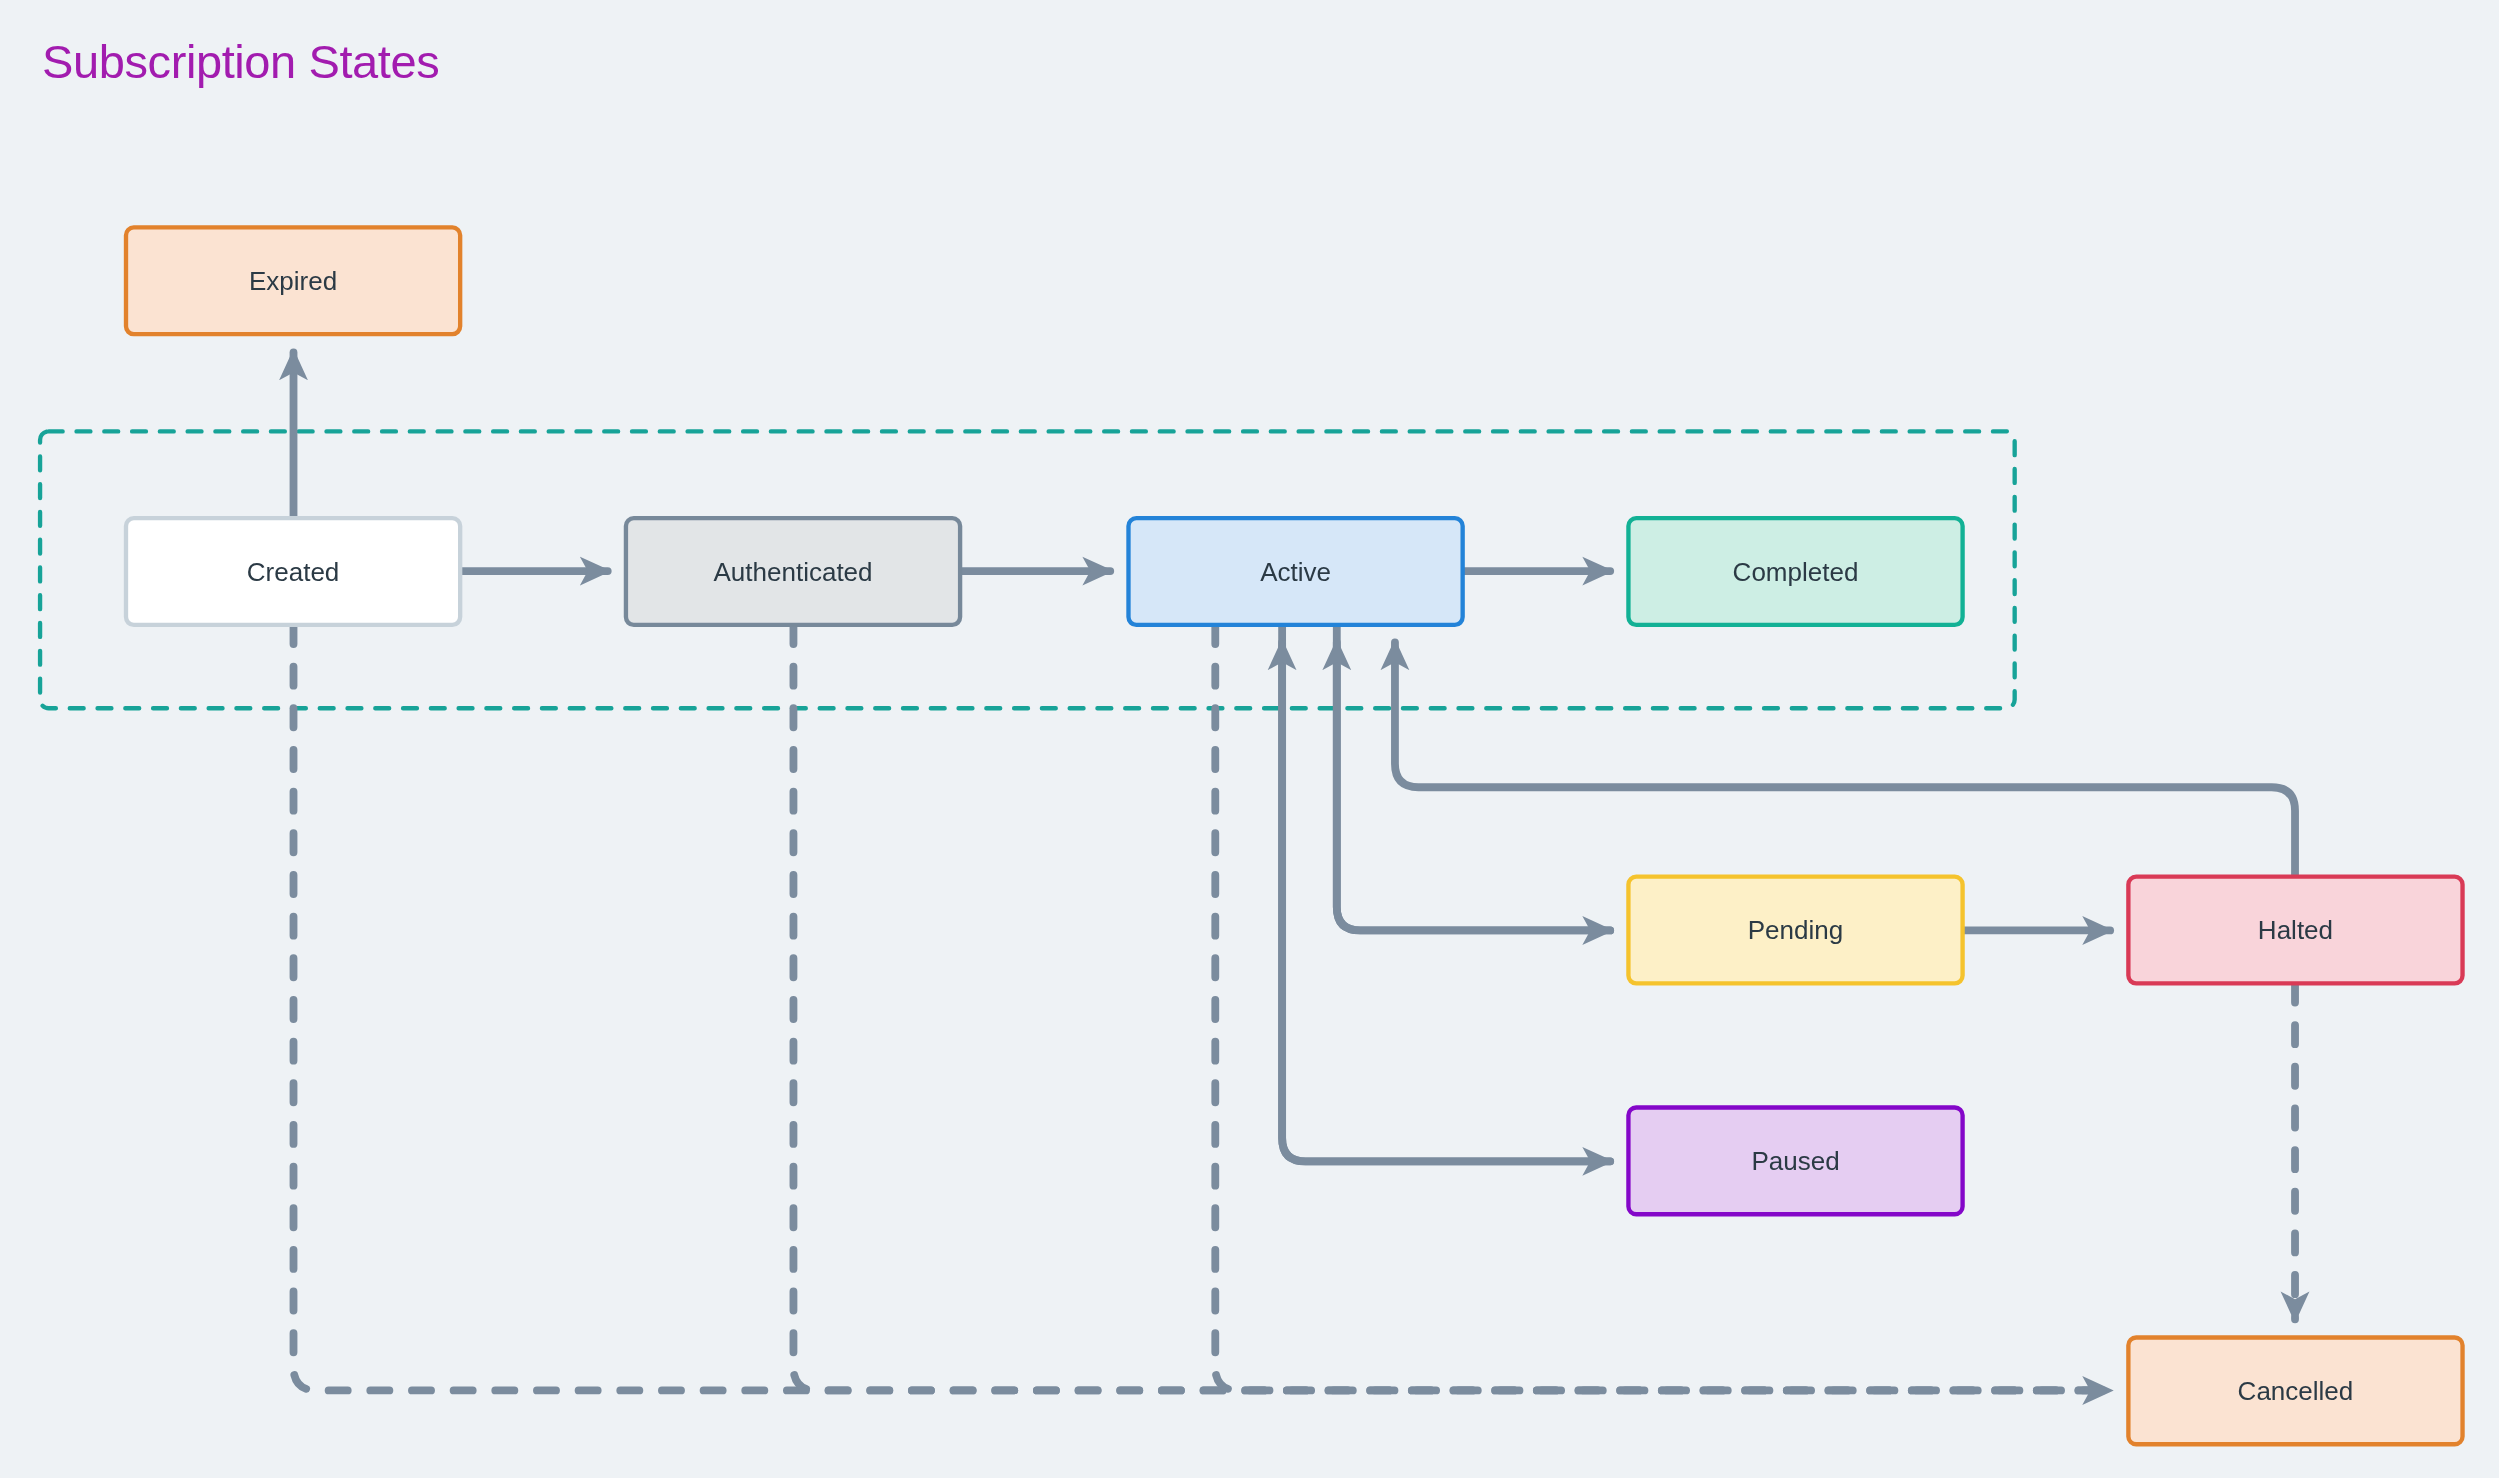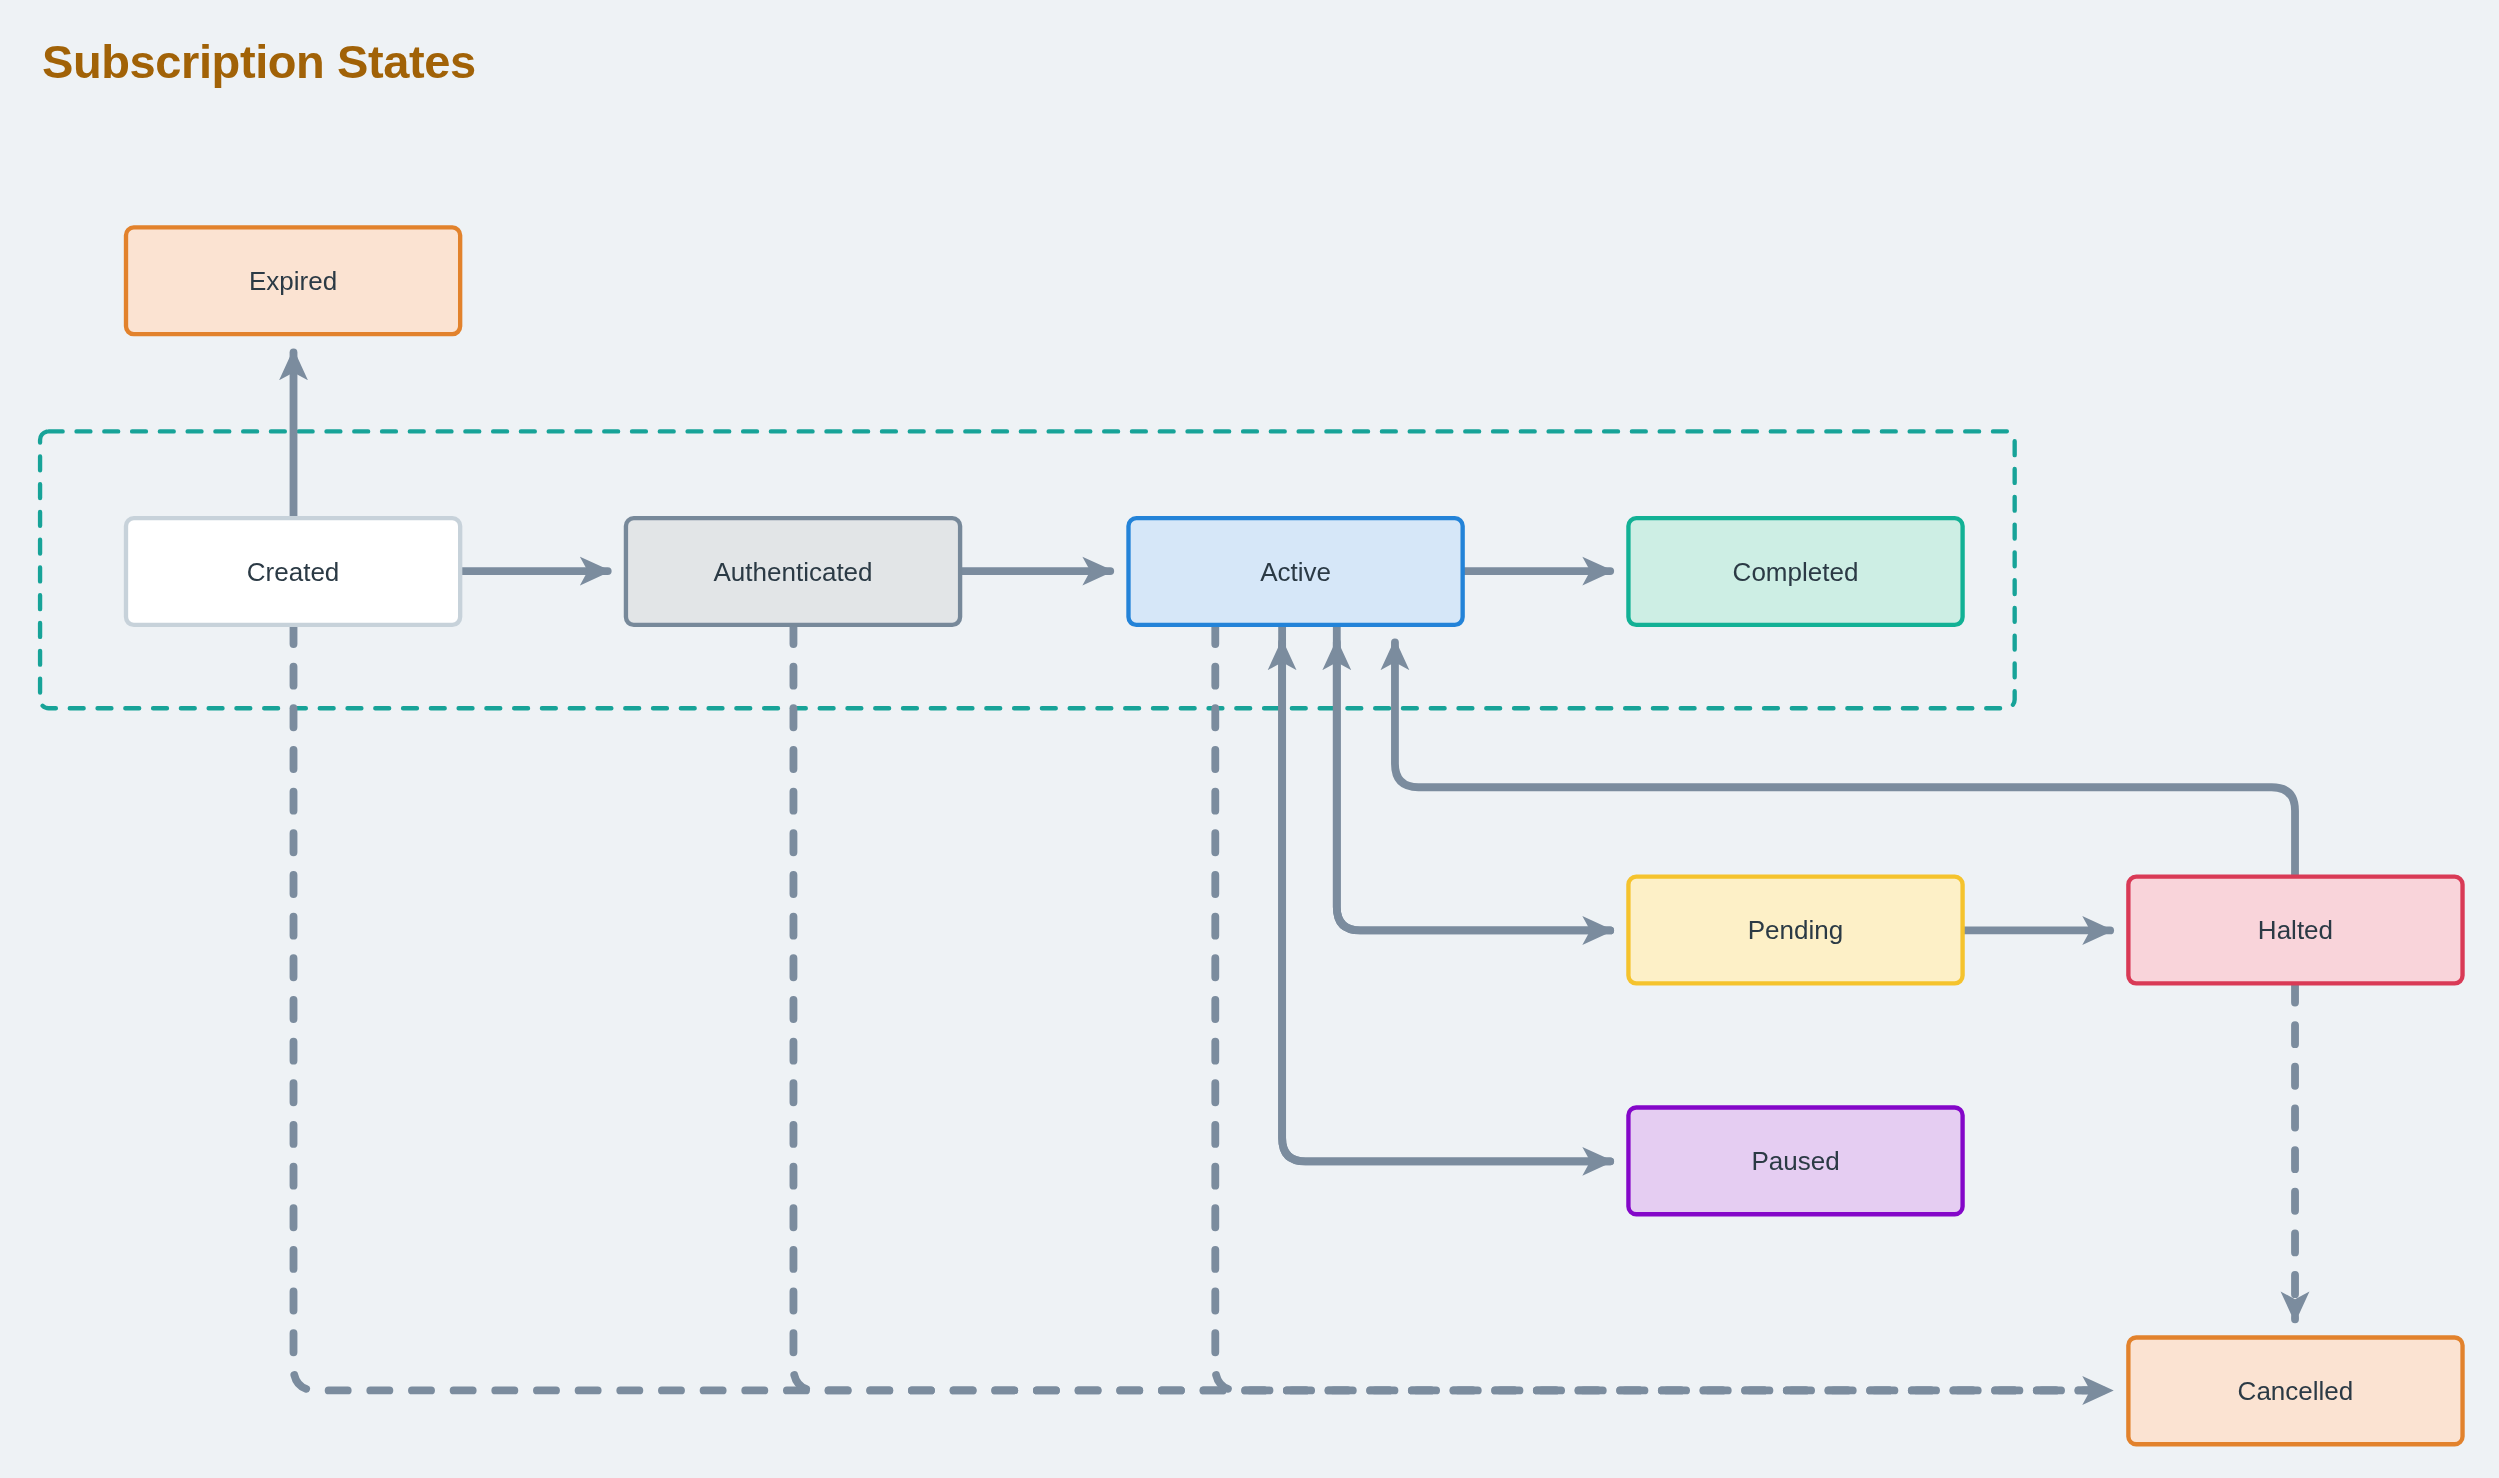--- a/index.html
+++ b/index.html
@@ -12,22 +12,22 @@
     height: 1479px;
     font-family: "Liberation Sans", sans-serif;
     overflow: hidden;
     position: relative;
   }
   #page-title {
     position: absolute;
     left: 42px;
     top: 38px;
     font-size: 47px;
-    font-weight: bold;
-    color: #a16207;
+    font-weight: normal;
+    color: #a21caf;
     letter-spacing: -0.4px;
     line-height: 1;
   }
   #diagram-canvas {
     position: absolute;
     left: 0;
     top: 0;
     width: 2500px;
     height: 1479px;
   }

